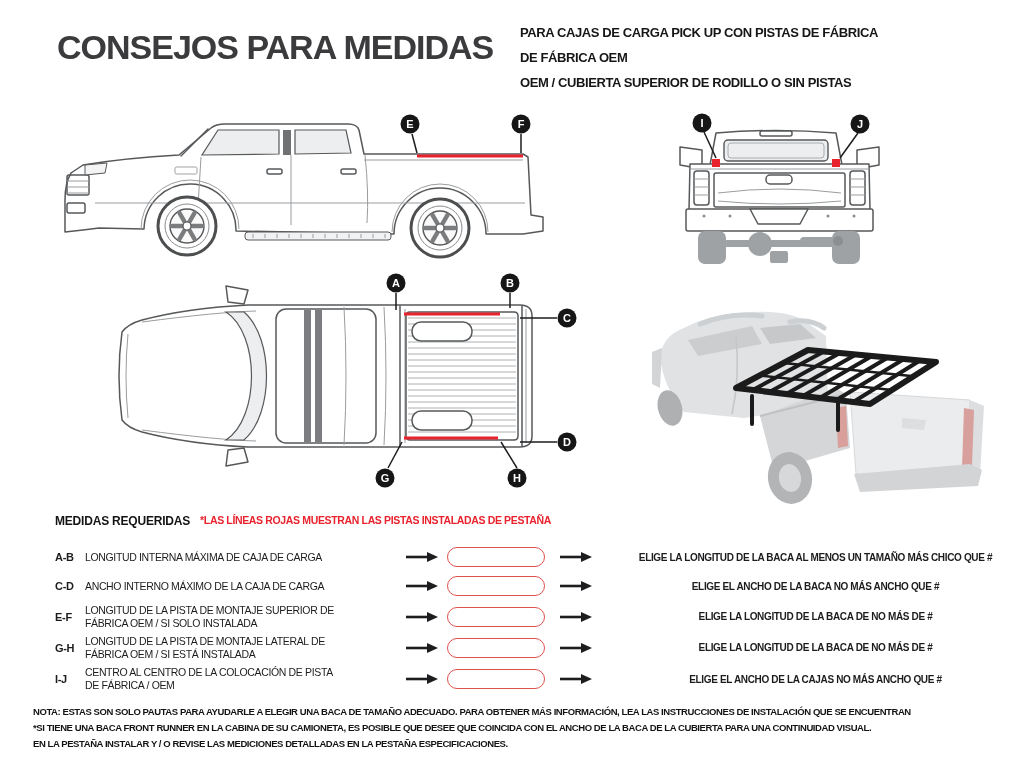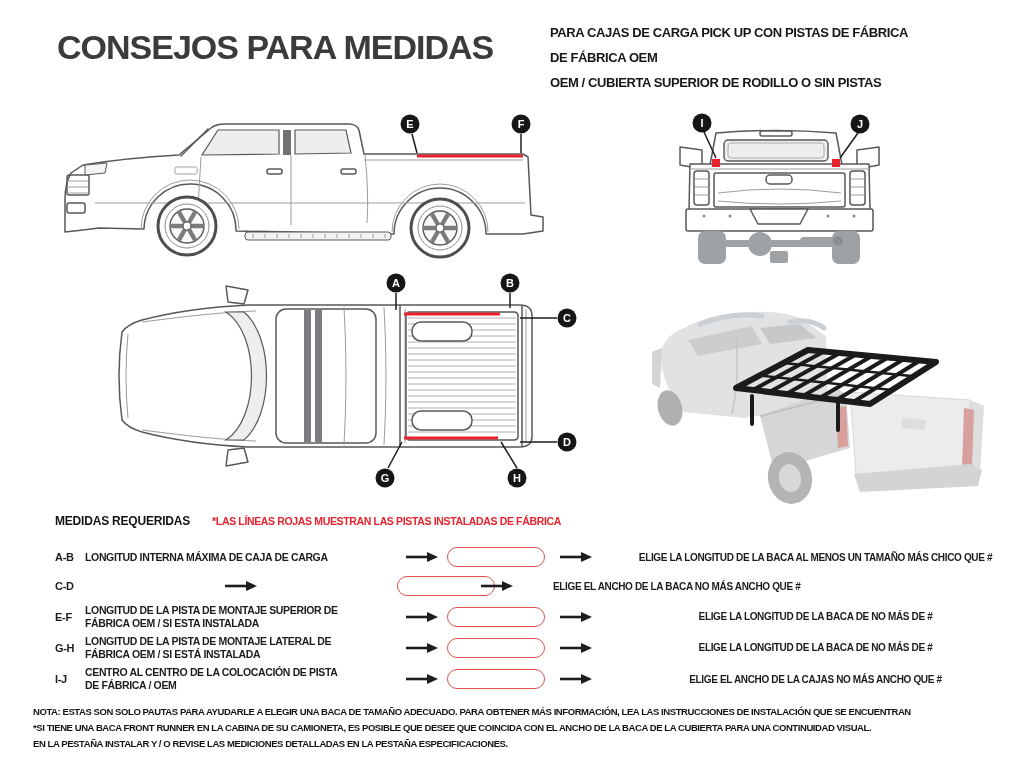--- a/index.html
+++ b/index.html
@@ -2,33 +2,33 @@
 <html><head>
 <meta charset="utf-8">
 <style>
   html,body{margin:0;padding:0;}
   body{width:1024px;height:768px;background:#ffffff;overflow:hidden;position:relative;
        font-family:"Liberation Sans","DejaVu Sans",sans-serif;color:#1C1C1E;}
   .abs{position:absolute;}
 
   
   .title{left:57px;top:28px;font-size:34px;font-weight:bold;letter-spacing:-1px;color:#3B3B3D;white-space:nowrap;text-align:center;}
-  .subtitle{left:550px;top:20px;width:440px;}
+  .subtitle{left:520px;top:20px;width:440px;}
   .subtitle div{font-size:13px;font-weight:bold;letter-spacing:-0.4px;line-height:25px;white-space:nowrap;color:#161618;}
 
   
-  .mhead{left:55px;top:514px;display:flex;gap:22px;align-items:center;}
+  .mhead{left:55px;top:514px;display:flex;gap:10px;align-items:flex-start;}
   .mhead .h{font-size:12px;font-weight:bold;letter-spacing:-0.2px;color:#141414;white-space:nowrap;}
   .mhead .r{font-size:10.5px;font-weight:bold;letter-spacing:-0.35px;color:#E8232D;white-space:nowrap;}
 
   
   .mtable{left:55px;top:543px;width:965px;}
   .mrow{display:grid;grid-template-columns:30px 312px 50px 100px 58px auto;align-items:center;}
   .mrow .code{font-size:11px;font-weight:bold;letter-spacing:-0.3px;}
-  .mrow .desc{font-size:10.5px;font-weight:bold;letter-spacing:-0.35px;line-height:13px;}
+  .mrow .desc{font-size:10.5px;font-weight:normal;letter-spacing:-0.35px;line-height:13px;}
   .mrow .desc div{white-space:nowrap;}
   .pill{width:98px;height:20px;border:1.5px solid #E0504D;border-radius:12px;background:#fff;box-sizing:border-box;}
   .arrowcell{display:flex;justify-content:center;align-items:center;}
   .instr{font-size:10px;font-weight:bold;letter-spacing:-0.35px;white-space:nowrap;padding-left:6px;text-align:center;}
 
   
   .foot{left:33px;top:704px;}
   .foot div{font-size:9.5px;font-weight:bold;letter-spacing:-0.42px;line-height:16px;white-space:nowrap;color:#131315;}
 
   svg .ln{stroke:#56585A;fill:none;stroke-width:1.5;stroke-linejoin:round;stroke-linecap:round;}
@@ -255,21 +255,21 @@
       <line x1="213.3" y1="114" x2="280" y2="72.5" stroke-width="4"></line>
       <line x1="119.8" y1="87.5" x2="251.8" y2="102.1" stroke-width="2.5"></line>
       <line x1="143.5" y1="74.9" x2="273.6" y2="88.3" stroke-width="2.5"></line>
       <polygon points="96,100 168,62 296,74 230,116" fill="none" stroke-width="6" stroke-linejoin="round"></polygon>
     </g>
   </g>
 </svg>
 
 <div class="abs mhead">
   <span class="h">MEDIDAS REQUERIDAS</span>
-  <span class="r">*LAS LÍNEAS ROJAS MUESTRAN LAS PISTAS INSTALADAS DE FÁBRICA</span>
+  <span class="r">*LAS LÍNEAS ROJAS MUESTRAN LAS PISTAS INSTALADAS DE PESTAÑA</span>
 </div>
 
 <div class="abs mtable">
 
   <div class="mrow" style="min-height:28px">
     <div class="code">A-B</div>
     <div class="desc">
         <div>LONGITUD INTERNA MÁXIMA DE CAJA DE CARGA</div>
       </div>
     <div class="arrowcell">
@@ -283,41 +283,44 @@
         <svg width="34" height="12">
           <line x1="1" y1="6" x2="23" y2="6" stroke="#1D1D1F" stroke-width="2.6"></line>
           <polygon points="22,1 33,6 22,11" fill="#1D1D1F"></polygon>
         </svg>
       </div>
     <div class="instr">ELIGE LA LONGITUD DE LA BACA AL MENOS UN TAMAÑO MÁS CHICO QUE #</div>
   </div>
 
   <div class="mrow" style="min-height:30px">
     <div class="code">C-D</div>
+    <div class="desc">
+        <div>ANCHO INTERNO MÁXIMO DE LA CAJA DE CARGA</div>
+      </div>
     <div class="arrowcell">
         <svg width="34" height="12">
           <line x1="1" y1="6" x2="23" y2="6" stroke="#1D1D1F" stroke-width="2.6"></line>
           <polygon points="22,1 33,6 22,11" fill="#1D1D1F"></polygon>
         </svg>
       </div>
     <div class="pill"></div>
     <div class="arrowcell">
         <svg width="34" height="12">
           <line x1="1" y1="6" x2="23" y2="6" stroke="#1D1D1F" stroke-width="2.6"></line>
           <polygon points="22,1 33,6 22,11" fill="#1D1D1F"></polygon>
         </svg>
       </div>
     <div class="instr">ELIGE EL ANCHO DE LA BACA NO MÁS ANCHO QUE #</div>
   </div>
 
   <div class="mrow" style="min-height:31px">
     <div class="code">E-F</div>
     <div class="desc">
       <div>LONGITUD DE LA PISTA DE MONTAJE SUPERIOR DE</div>
-      <div>FÁBRICA OEM / SI ESTA INSTALADA</div>
+      <div>FÁBRICA OEM / SI SOLO INSTALADA</div>
     </div>
     <div class="arrowcell">
         <svg width="34" height="12">
           <line x1="1" y1="6" x2="23" y2="6" stroke="#1D1D1F" stroke-width="2.6"></line>
           <polygon points="22,1 33,6 22,11" fill="#1D1D1F"></polygon>
         </svg>
       </div>
     <div class="pill"></div>
     <div class="arrowcell">
         <svg width="34" height="12">

